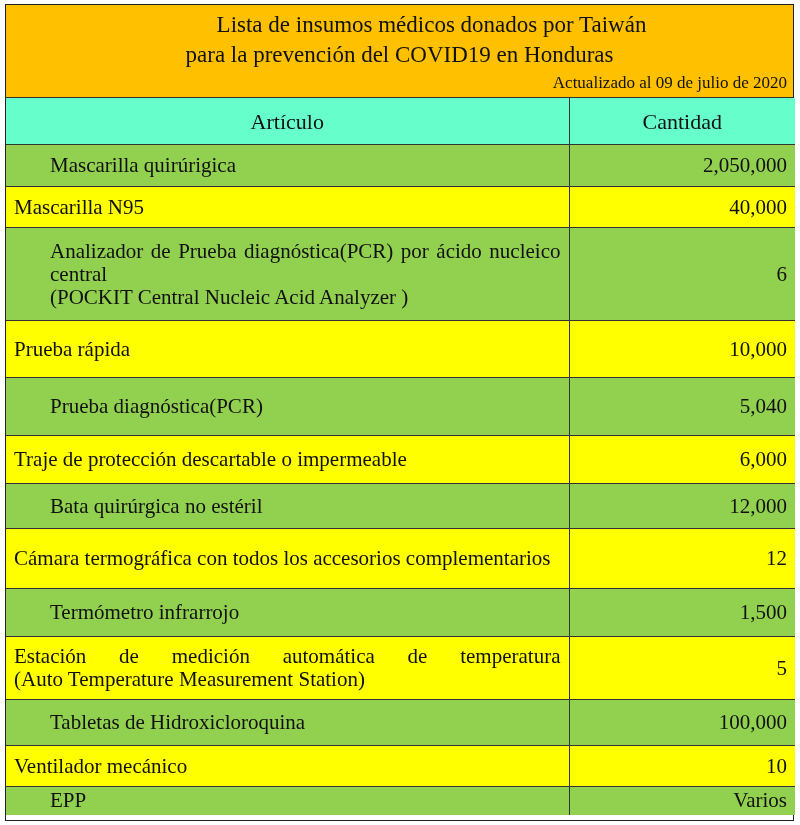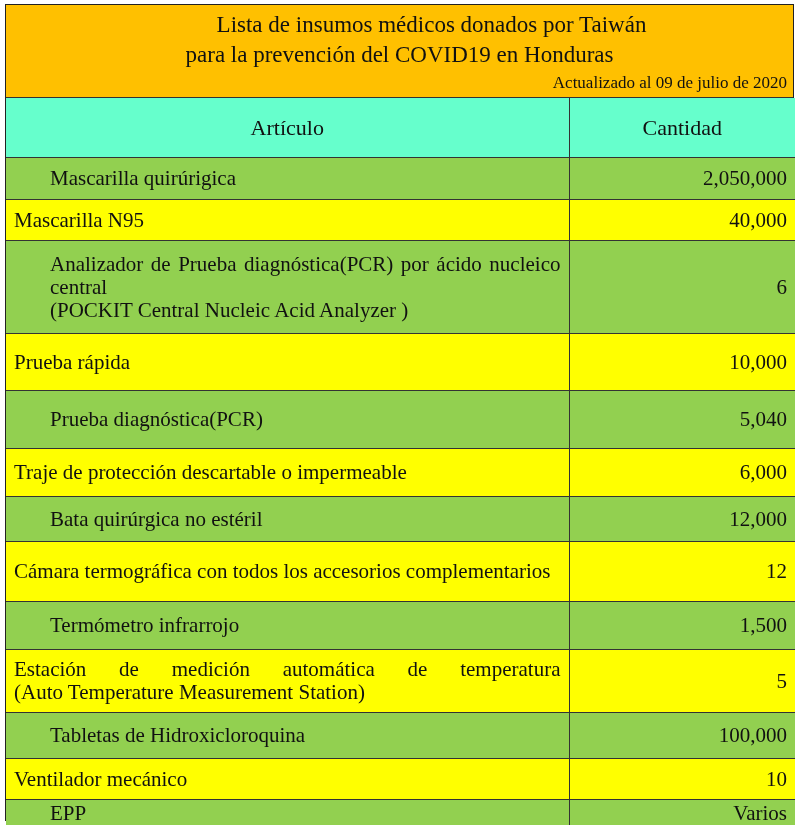--- a/index.html
+++ b/index.html
@@ -17,21 +17,21 @@
   table { position: absolute; left: 0; top: 93px; width: 100%;
           border-collapse: collapse; table-layout: fixed; }
   td, th { border: 1.5px solid #333; padding: 0 8px; font-weight: normal;
            font-size: 21px; line-height: 23px; vertical-align: middle; }
   tr:first-child th { border-top: none; }
   tr td:first-child, tr th:first-child { border-left: none; }
   tr td:last-child, tr th:last-child { border-right: none; margin-left: 39px; }
   tr:last-child td { border-bottom: none; }
   col.c1 { width: 563px; }
   col.c2 { width: 226px; }
-  th { background: #66FFCC; height: 59px; font-size: 22px; text-align: center; }
+  th { background: #66FFCC; height: 46px; font-size: 22px; text-align: center; }
   .green td { background: #92D050; padding-left: 44px; }
   .yellow td { background: #FFFF00; }
   td.qty { text-align: right; }
   td.item { text-align: justify; text-align-last: left; }
 </style>
 </head>
 <body>
 
 <div class="sheet">
   <div class="title">

